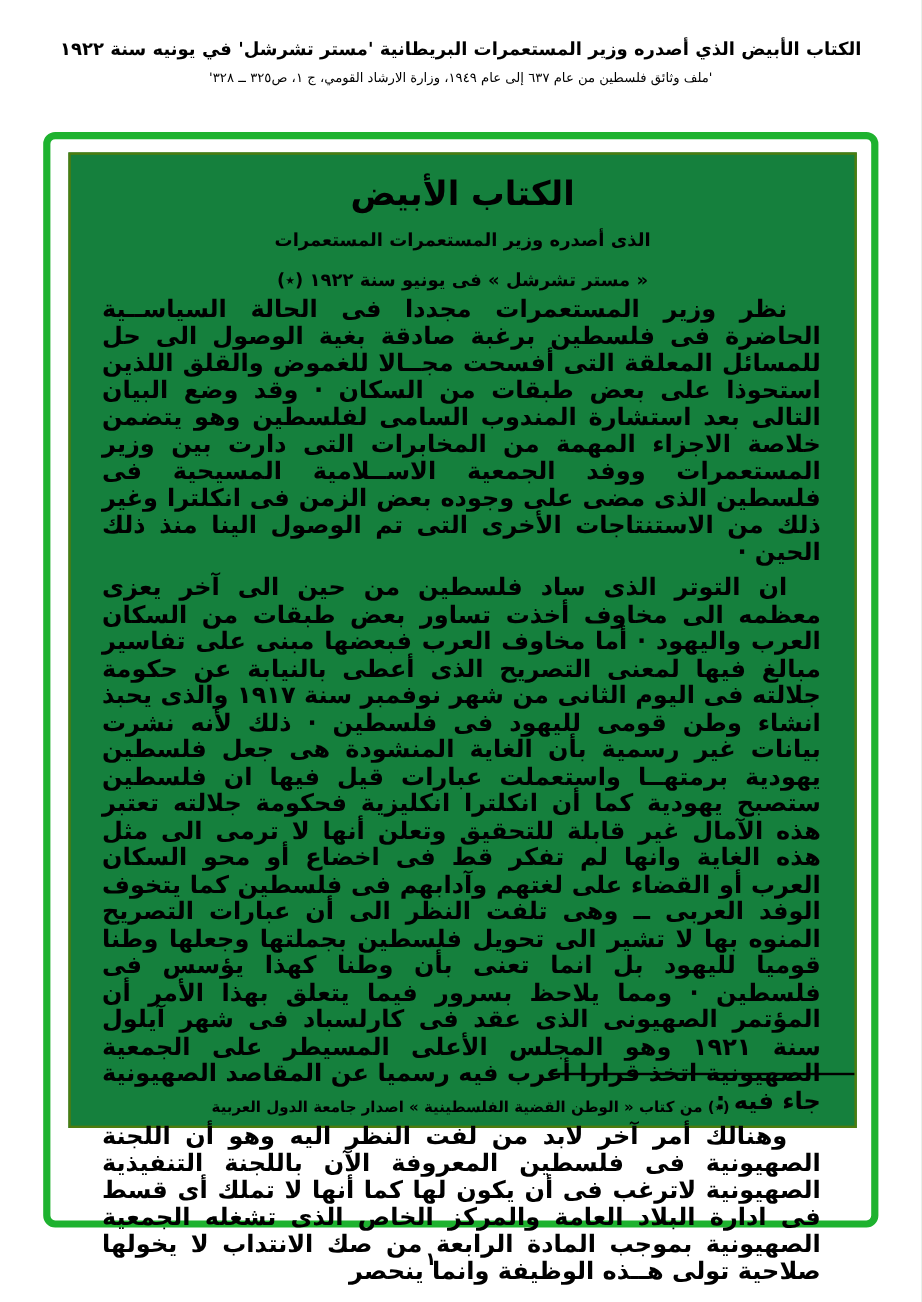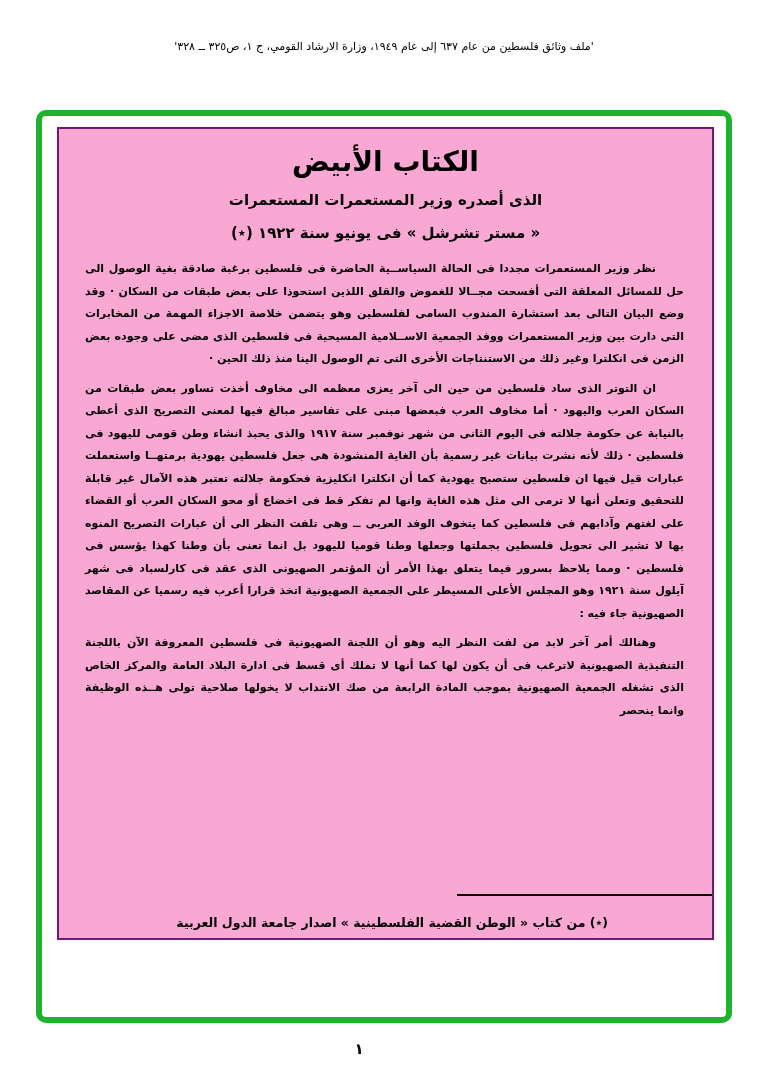--- a/index.html
+++ b/index.html
@@ -46,45 +46,45 @@
     border-radius: 10px;
     background: transparent;
   }
   
   .doc-box {
     position: absolute;
     left: 57px;
     top: 127px;
     width: 657px;
     height: 813px;
-    border: 2px solid #701a75;
-    background: #f9a8d4;
+    border: 2px solid #4d7c0f;
+    background: #15803d;
   }
   .doc-title {
     margin-top: 16px;
     text-align: center;
     font-size: 28px;
     font-weight: bold;
   }
   .doc-subtitle1 {
     margin-top: 13px;
     text-align: center;
     font-size: 15px;
     font-weight: bold;
   }
   .doc-subtitle2 {
     margin-top: 15px;
     text-align: center;
     font-size: 15px;
     font-weight: bold;
   }
   .doc-body {
-    margin-top: 16px;
+    margin-top: 4px;
     padding: 0 28px 0 26px;
-    font-size: 11px;
+    font-size: 20px;
     font-weight: bold;
     line-height: 22.5px;
     text-align: justify;
     direction: rtl;
   }
   .doc-body p {
     margin-bottom: 7px;
     text-indent: 28px;
   }
   .doc-body p.quote {
@@ -118,20 +118,21 @@
     font-size: 15px;
     font-weight: bold;
   }
 </style>
 </head>
 <body>
 
 <div class="page">
 
   <div class="top-header">
+    <div class="line1">الكتاب الأبيض الذي أصدره وزير المستعمرات البريطانية 'مستر تشرشل' في يونيه سنة ١٩٢٢</div>
     <div class="line2">'ملف وثائق فلسطين من عام ٦٣٧ إلى عام ١٩٤٩، وزارة الارشاد القومي، ج ١، ص٣٢٥ ــ ٣٢٨'</div>
   </div>
 
   <div class="green-frame"></div>
 
   <div class="doc-box">
     <div class="doc-title">الكتاب الأبيض</div>
     <div class="doc-subtitle1">الذى أصدره وزير المستعمرات المستعمرات</div>
     <div class="doc-subtitle2">« مستر تشرشل » فى يونيو سنة ١٩٢٢ (٭)</div>
 

